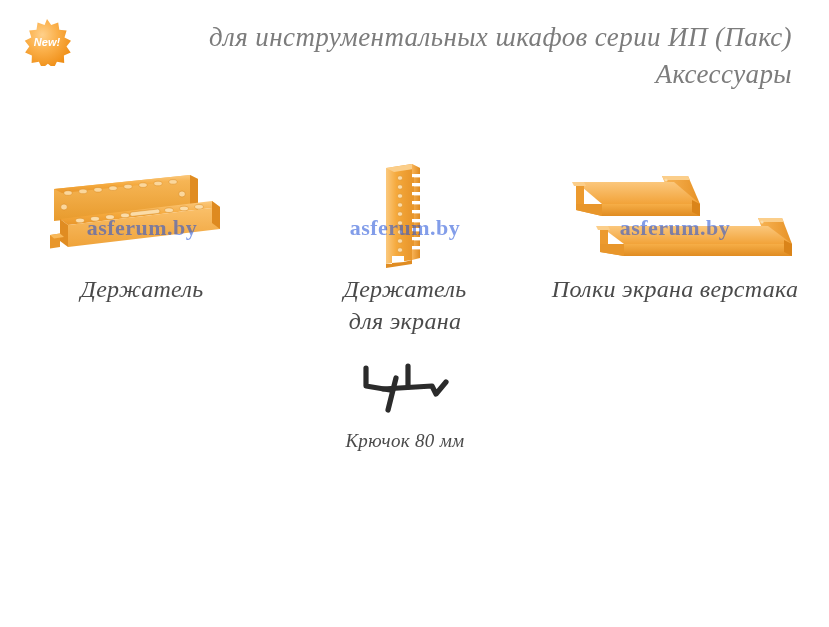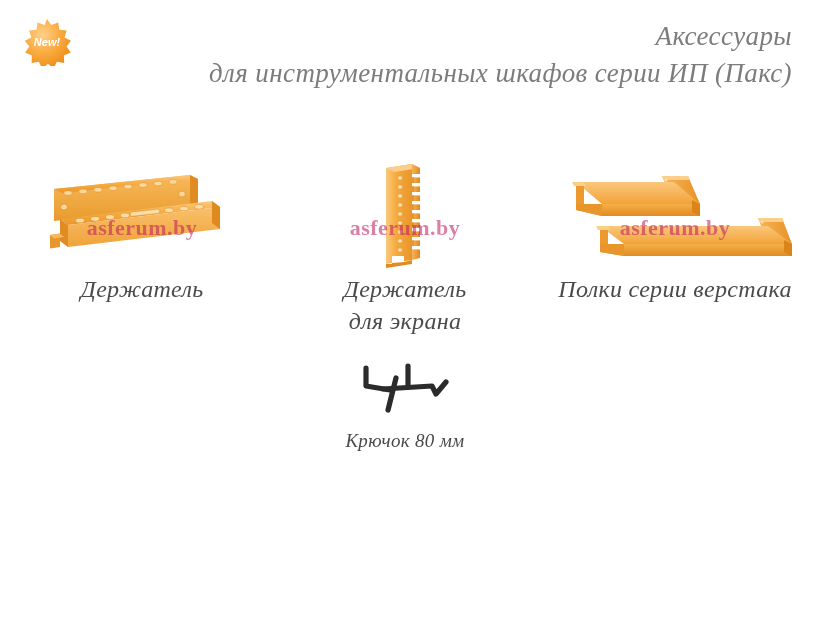--- a/index.html
+++ b/index.html
@@ -102,21 +102,21 @@
 
   
   .watermark {
     position: absolute;
     left: 50%;
     top: 62%;
     transform: translate(-50%, -50%);
     font-family: "Liberation Serif", "DejaVu Serif", serif;
     font-weight: bold;
     font-size: 22px;
-    color: #be185d;
+    color: #1d4ed8;
     opacity: 0.55;
     letter-spacing: 0.5px;
     pointer-events: none;
     white-space: nowrap;
   }
 
   
   #cell-tool-holder   { left: 12px;  top: 0;  width: 260px; }
   #cell-key-holder    { left: 290px; top: 0;  width: 230px; }
   #cell-bench-shelves { left: 530px; top: 0;  width: 290px; }
@@ -136,22 +136,22 @@
           <stop offset="45%" stop-color="#FBB04A"></stop>
           <stop offset="100%" stop-color="#EE8C13"></stop>
         </radialGradient>
       </defs>
       <polygon points="25,1 29.2,7.1 36.2,4.4 37.3,11.8 44.6,12.4 42.5,19.4 49,22.8 44.5,28.6 48.7,34.6 41.9,37.5 42.2,44.9 34.9,43.7 31.7,50.4 25.9,45.8 20.1,50.4 16.9,43.7 9.6,44.9 9.9,37.5 3.1,34.6 7.3,28.6 2.8,22.8 9.3,19.4 7.2,12.4 14.5,11.8 15.6,4.4 22.6,7.1" fill="url(#badgeGrad)"></polygon>
       <text x="25" y="27.5" text-anchor="middle" class="badge-text">New!</text>
     </svg>
   </div>
 
   <div class="title-block">
+    <div class="title-line title-line-2">для инструментальных шкафов серии ИП (Пакс)</div>
     <div class="title-line title-line-1">Аксессуары</div>
-    <div class="title-line title-line-2">для инструментальных шкафов серии ИП (Пакс)</div>
   </div>
 
 </div>
 
 <div class="row row-top">
 
   <div class="cell" id="cell-tool-holder">
     <div class="figure">
       <svg width="200" height="108" viewBox="0 0 200 108">
         <defs>
@@ -318,21 +318,21 @@
         <circle cx="220" cy="62" r="1.6" fill="#FBDCA8"></circle>
         <polygon points="58,66 226,66 250,84 82,84" fill="url(#shTop)"></polygon>
         <polygon points="58,66 66,66 66,92 58,92" fill="#EC9A2E"></polygon>
         <polygon points="54,66 66,66 68,70 56,70" fill="#FBCE8A"></polygon>
         <polygon points="58,84 82,84 250,84 250,96 82,96 58,92" fill="url(#shFront)"></polygon>
         <polygon points="58,84 82,84 82,96 58,92" fill="#E8962B"></polygon>
         <polygon points="250,84 250,96 242,92 242,80" fill="#DA8419"></polygon>
       </svg>
       <div class="watermark">asferum.by</div>
     </div>
-    <div class="caption">Полки серии верстака</div>
+    <div class="caption">Полки экрана верстака</div>
   </div>
 
 </div>
 
 <div class="row row-bottom">
 
 
   <div class="cell" id="cell-hook-80">
     <div class="figure" style="height:58px">
       <svg width="110" height="54" viewBox="0 0 110 54">

